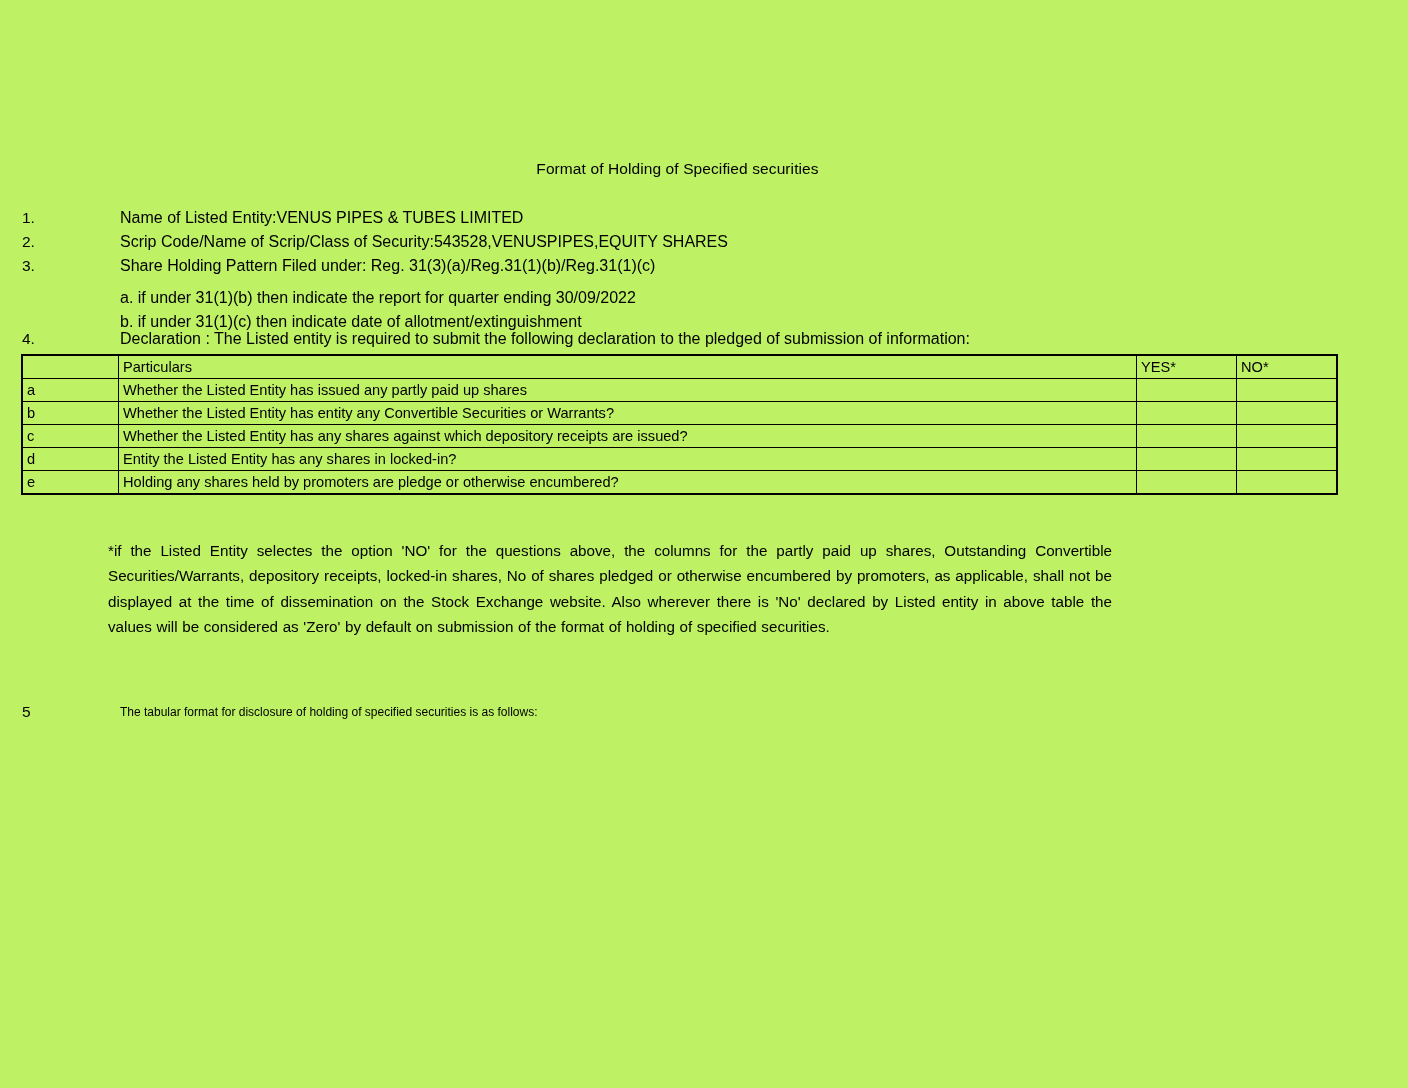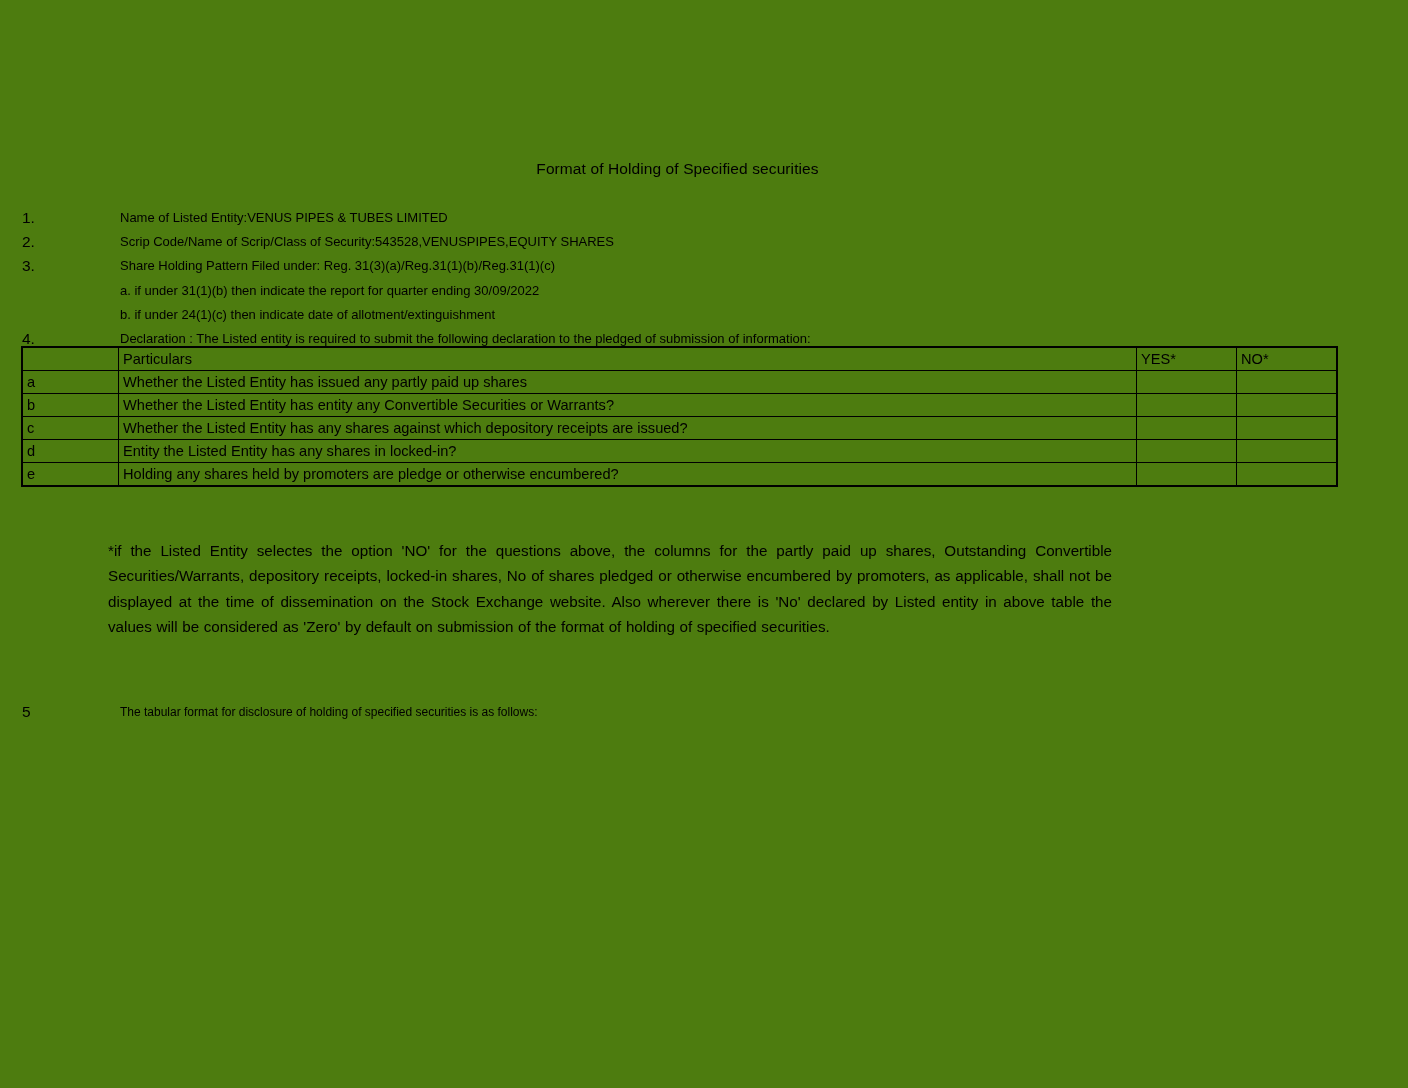--- a/index.html
+++ b/index.html
@@ -13,21 +13,21 @@
     height: 1088px;
     position: relative;
     font-family: "Liberation Sans", "DejaVu Sans", sans-serif;
     color: #000000;
     -webkit-font-smoothing: antialiased;
   }
 
   .page {
     position: absolute;
     inset: 0;
-    background: #4d7c0f;
+    background: #bef264;
   }
 
   
   .doc-title {
     position: absolute;
     left: 0;
     top: 159px;
     width: 1355px;
     text-align: center;
     font-size: 15.5px;
@@ -49,26 +49,27 @@
     height: 24.2px;
   }
   .num-col {
     width: 98px;
     flex: 0 0 98px;
     font-size: 15.5px;
     line-height: 24.2px;
   }
   .num-text {
     flex: 1 1 auto;
-    font-size: 13px;
+    font-size: 16px;
     line-height: 24.2px;
     white-space: nowrap;
   }
   .num-text.sub {
     padding-left: 0px;
+    margin-top: 7px;
   }
 
   
   .decl-table {
     position: absolute;
     left: 22px;
     top: 347px;
     width: 1314px;
     border-collapse: collapse;
     table-layout: fixed;
@@ -88,20 +89,21 @@
   }
   .decl-table .col-key   { width: 96px; }
   .decl-table .col-part  { width: 1018px; }
   .decl-table .col-yes   { width: 100px; }
   .decl-table .col-no    { width: 100px; }
 
   
   .decl-table {
     outline: 1px solid #000000;
     outline-offset: 0px;
+    margin-top: 8px;
   }
 
   
   .footnote {
     position: absolute;
     left: 108px;
     top: 538px;
     width: 1004px;
     font-size: 15.2px;
     line-height: 25.4px;
@@ -146,21 +148,21 @@
       <div class="num-text">Share Holding Pattern Filed under: Reg. 31(3)(a)/Reg.31(1)(b)/Reg.31(1)(c)</div>
     </div>
 
     <div class="num-row">
       <div class="num-col"></div>
       <div class="num-text sub">a. if under 31(1)(b) then indicate the report for quarter ending 30/09/2022</div>
     </div>
 
     <div class="num-row">
       <div class="num-col"></div>
-      <div class="num-text sub">b. if under 24(1)(c) then indicate date of allotment/extinguishment</div>
+      <div class="num-text sub">b. if under 31(1)(c) then indicate date of allotment/extinguishment</div>
     </div>
 
     <div class="num-row">
       <div class="num-col">4.</div>
       <div class="num-text">Declaration : The Listed entity is required to submit the following declaration to the pledged of submission of information:</div>
     </div>
 
   </div>
 
   <table class="decl-table">

